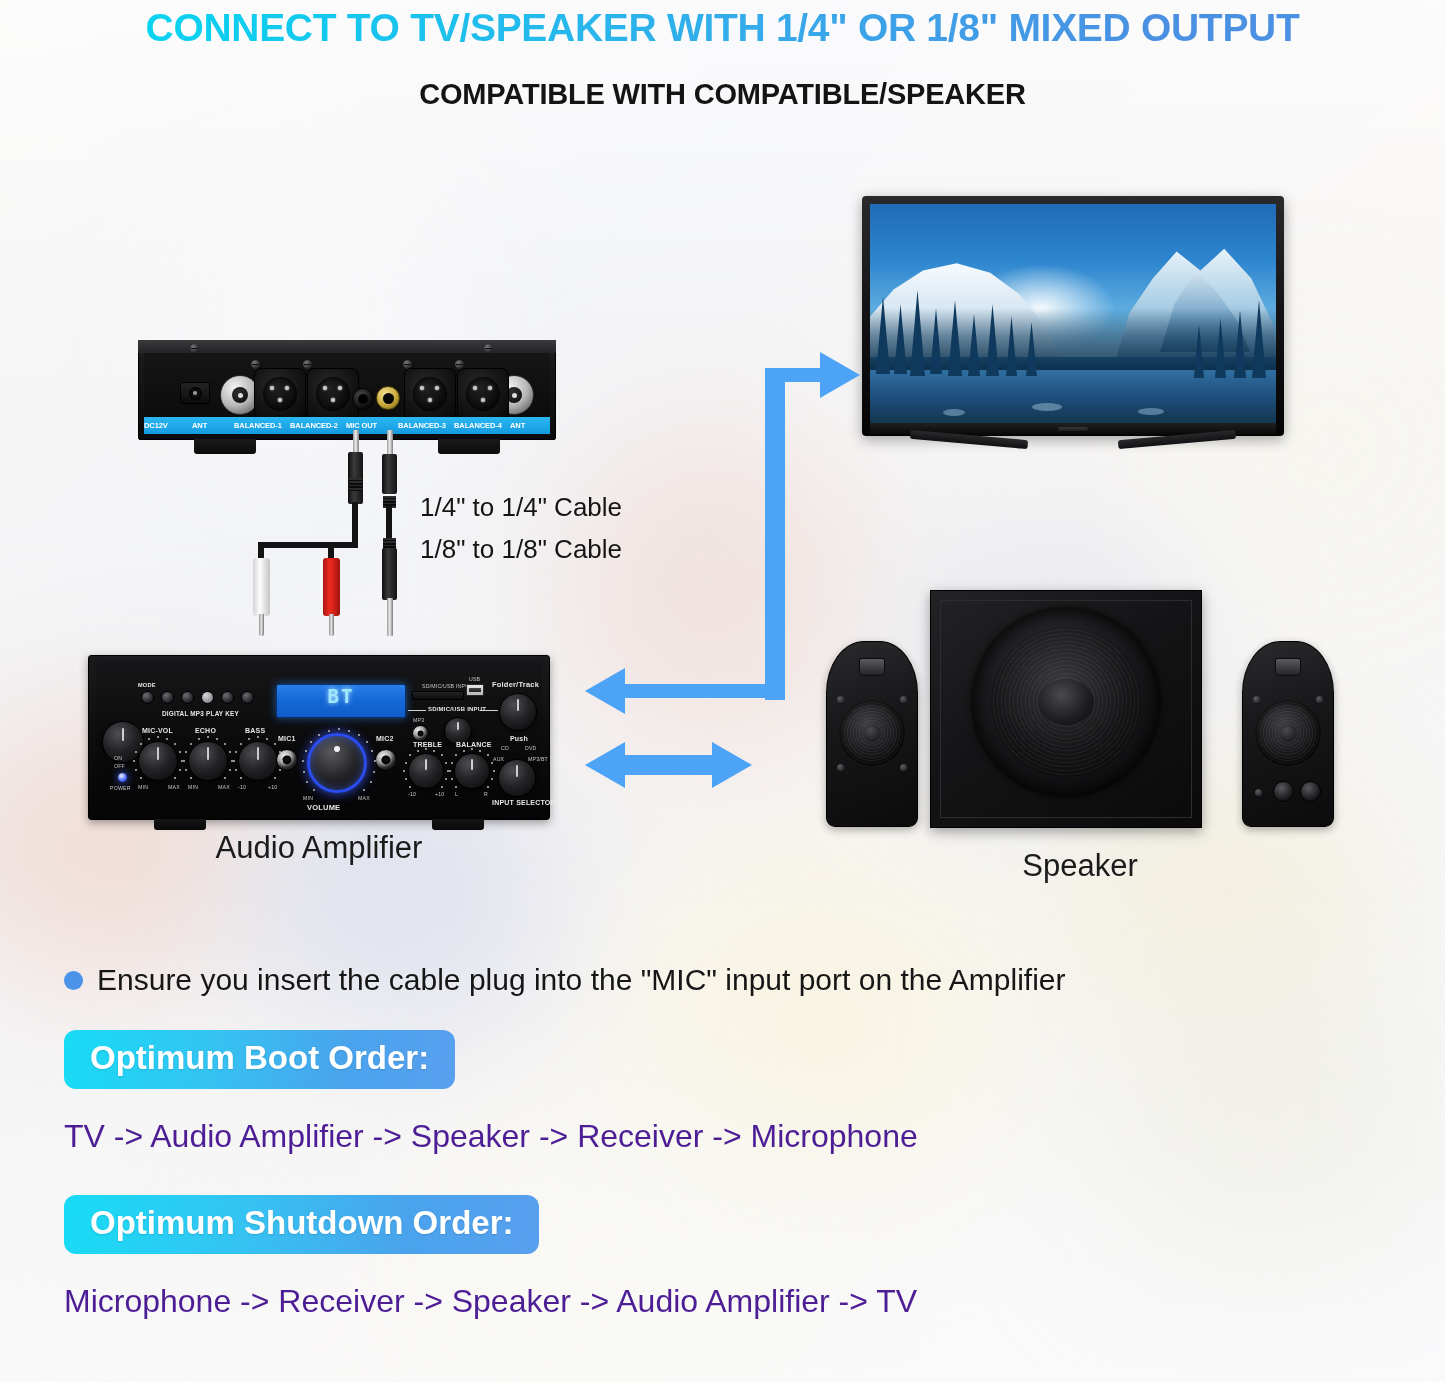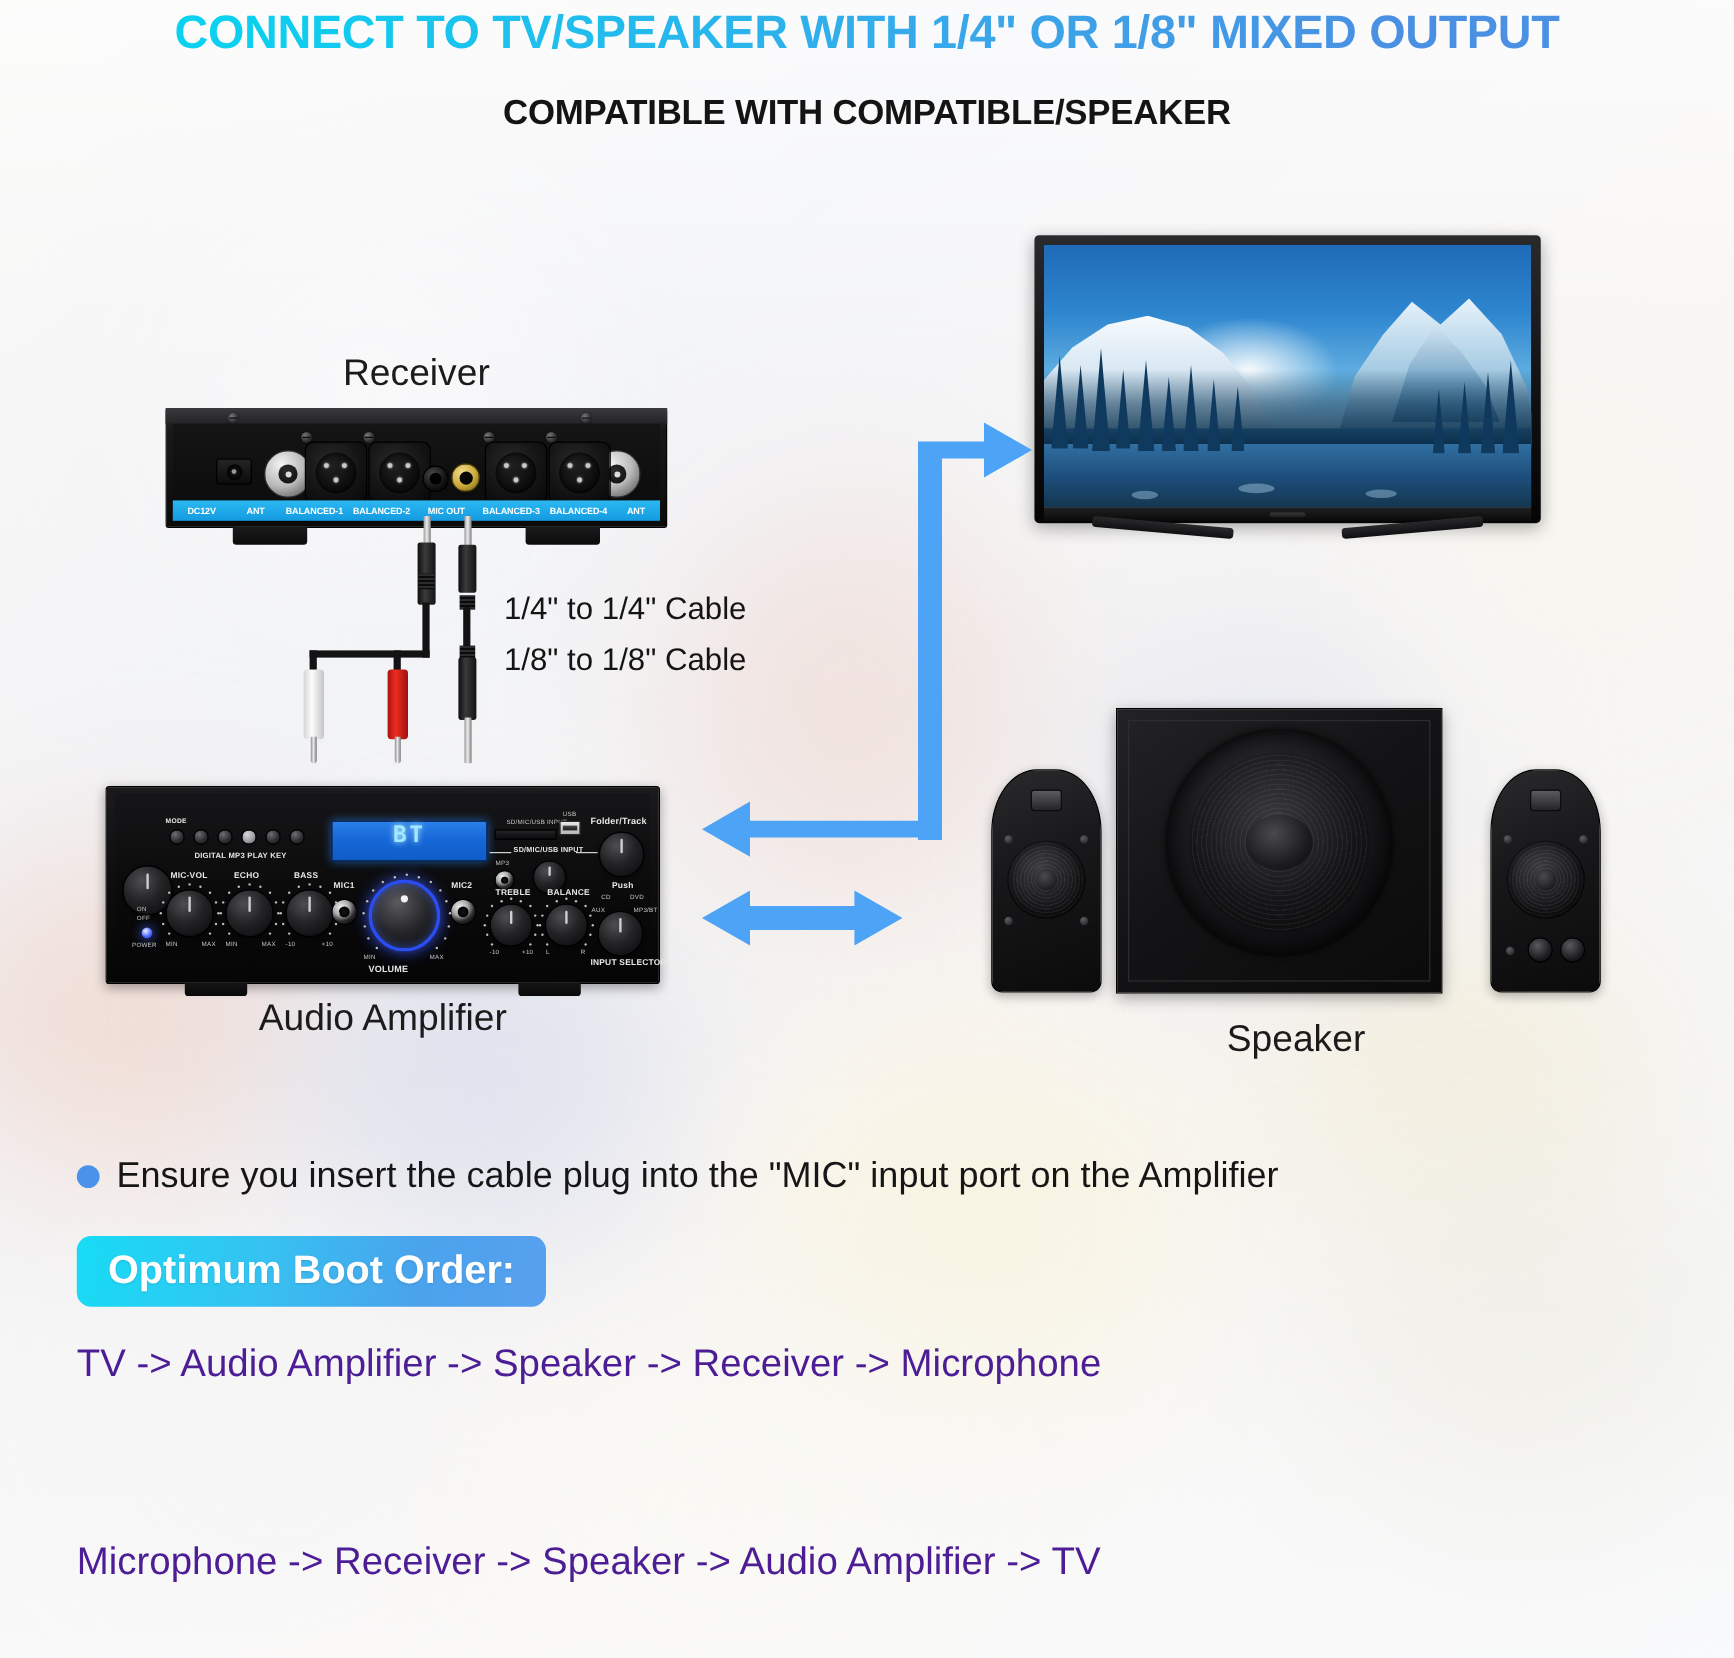--- a/index.html
+++ b/index.html
@@ -91,21 +91,21 @@
                background: radial-gradient(circle at 36% 30%, #f2dd8e, #c9a93a 55%, #8a701c 85%);
                border: 1px solid #4a3a08; }
   .jack-gold::after { content:""; position:absolute; left:50%; top:50%; width:11px;height:11px;
                       margin:-5.5px 0 0 -5.5px; border-radius:50%; background:#060606; }
   .rx-strip {
     position: absolute; left: 6px; right: 6px; bottom: 6px; height: 17px;
     background: linear-gradient(180deg,#2bb8f2,#139ae0);
     display: flex; align-items: center;
   }
   .rx-strip span {
-    font-size: 7.5px; font-weight: bold; color: #fff; text-align: center;
+    font-size: 7.5px; font-weight: bold; color: #fff; 
     white-space: nowrap; letter-spacing: -0.1px; line-height: 1;
   }
   .rx-foot { position: absolute; bottom: -14px; width: 62px; height: 15px;
              background: linear-gradient(180deg,#1a1a1c,#0b0b0c); border-radius: 0 0 3px 3px; }
 
   
   #cables { position: absolute; left: 250px; top: 430px; width: 170px; height: 220px; }
   .wire { position: absolute; background: #131313; }
   .plug-trs { position: absolute; width: 15px; border-radius: 2px;
               background: linear-gradient(90deg,#0e0e0e,#3a3a3a 40%,#141414); }
@@ -274,21 +274,20 @@
   <div class="blob" style="left:60px;   top:1060px; width:340px; height:300px; background:rgba(240,238,240,.85);"></div>
   <div class="blob" style="left:420px;  top:1120px; width:380px; height:280px; background:rgba(244,242,232,.8);"></div>
   <div class="wash" style="background:linear-gradient(180deg,rgba(255,255,255,.72) 0%,rgba(255,255,255,.30) 22%,rgba(255,255,255,.22) 62%,rgba(255,255,255,.55) 100%);"></div>
 </div>
 
 <div id="stage">
 
   <div id="title">CONNECT TO TV/SPEAKER WITH 1/4" OR 1/8" MIXED OUTPUT</div>
   <div id="subtitle">COMPATIBLE WITH COMPATIBLE/SPEAKER</div>
 
-  <div class="caption" style="left:138px; top:293px; width:418px;">Receiver</div>
 
   <div id="receiver">
     <div class="rx-body"></div>
     <div class="rx-top"></div>
     <div class="rx-face"></div>
 
     <div class="screw" style="left:52px;  top:4px;"></div>
     <div class="screw" style="left:346px; top:4px;"></div>
     <div class="screw" style="left:113px; top:20px;"></div>
     <div class="screw" style="left:165px; top:20px;"></div>
@@ -632,15 +631,16 @@
   </svg>
 
   <div class="bullet-row" style="left:64px; top:963px;">
     <div class="bullet-dot"></div>
     <div class="bullet-txt">Ensure you insert the cable plug into the "MIC" input port on the Amplifier</div>
   </div>
 
   <div class="badge" style="left:64px; top:1030px;">Optimum Boot Order:</div>
   <div class="order-line" style="left:64px; top:1118px;">TV -&gt; Audio Amplifier -&gt; Speaker -&gt; Receiver -&gt; Microphone</div>
 
+  <div class="badge" style="left:64px; top:1195px;">Optimum Shutdown Order:</div>
   <div class="order-line" style="left:64px; top:1283px;">Microphone -&gt; Receiver -&gt; Speaker -&gt; Audio Amplifier -&gt; TV</div>
 
 </div>
 
 </body></html>

